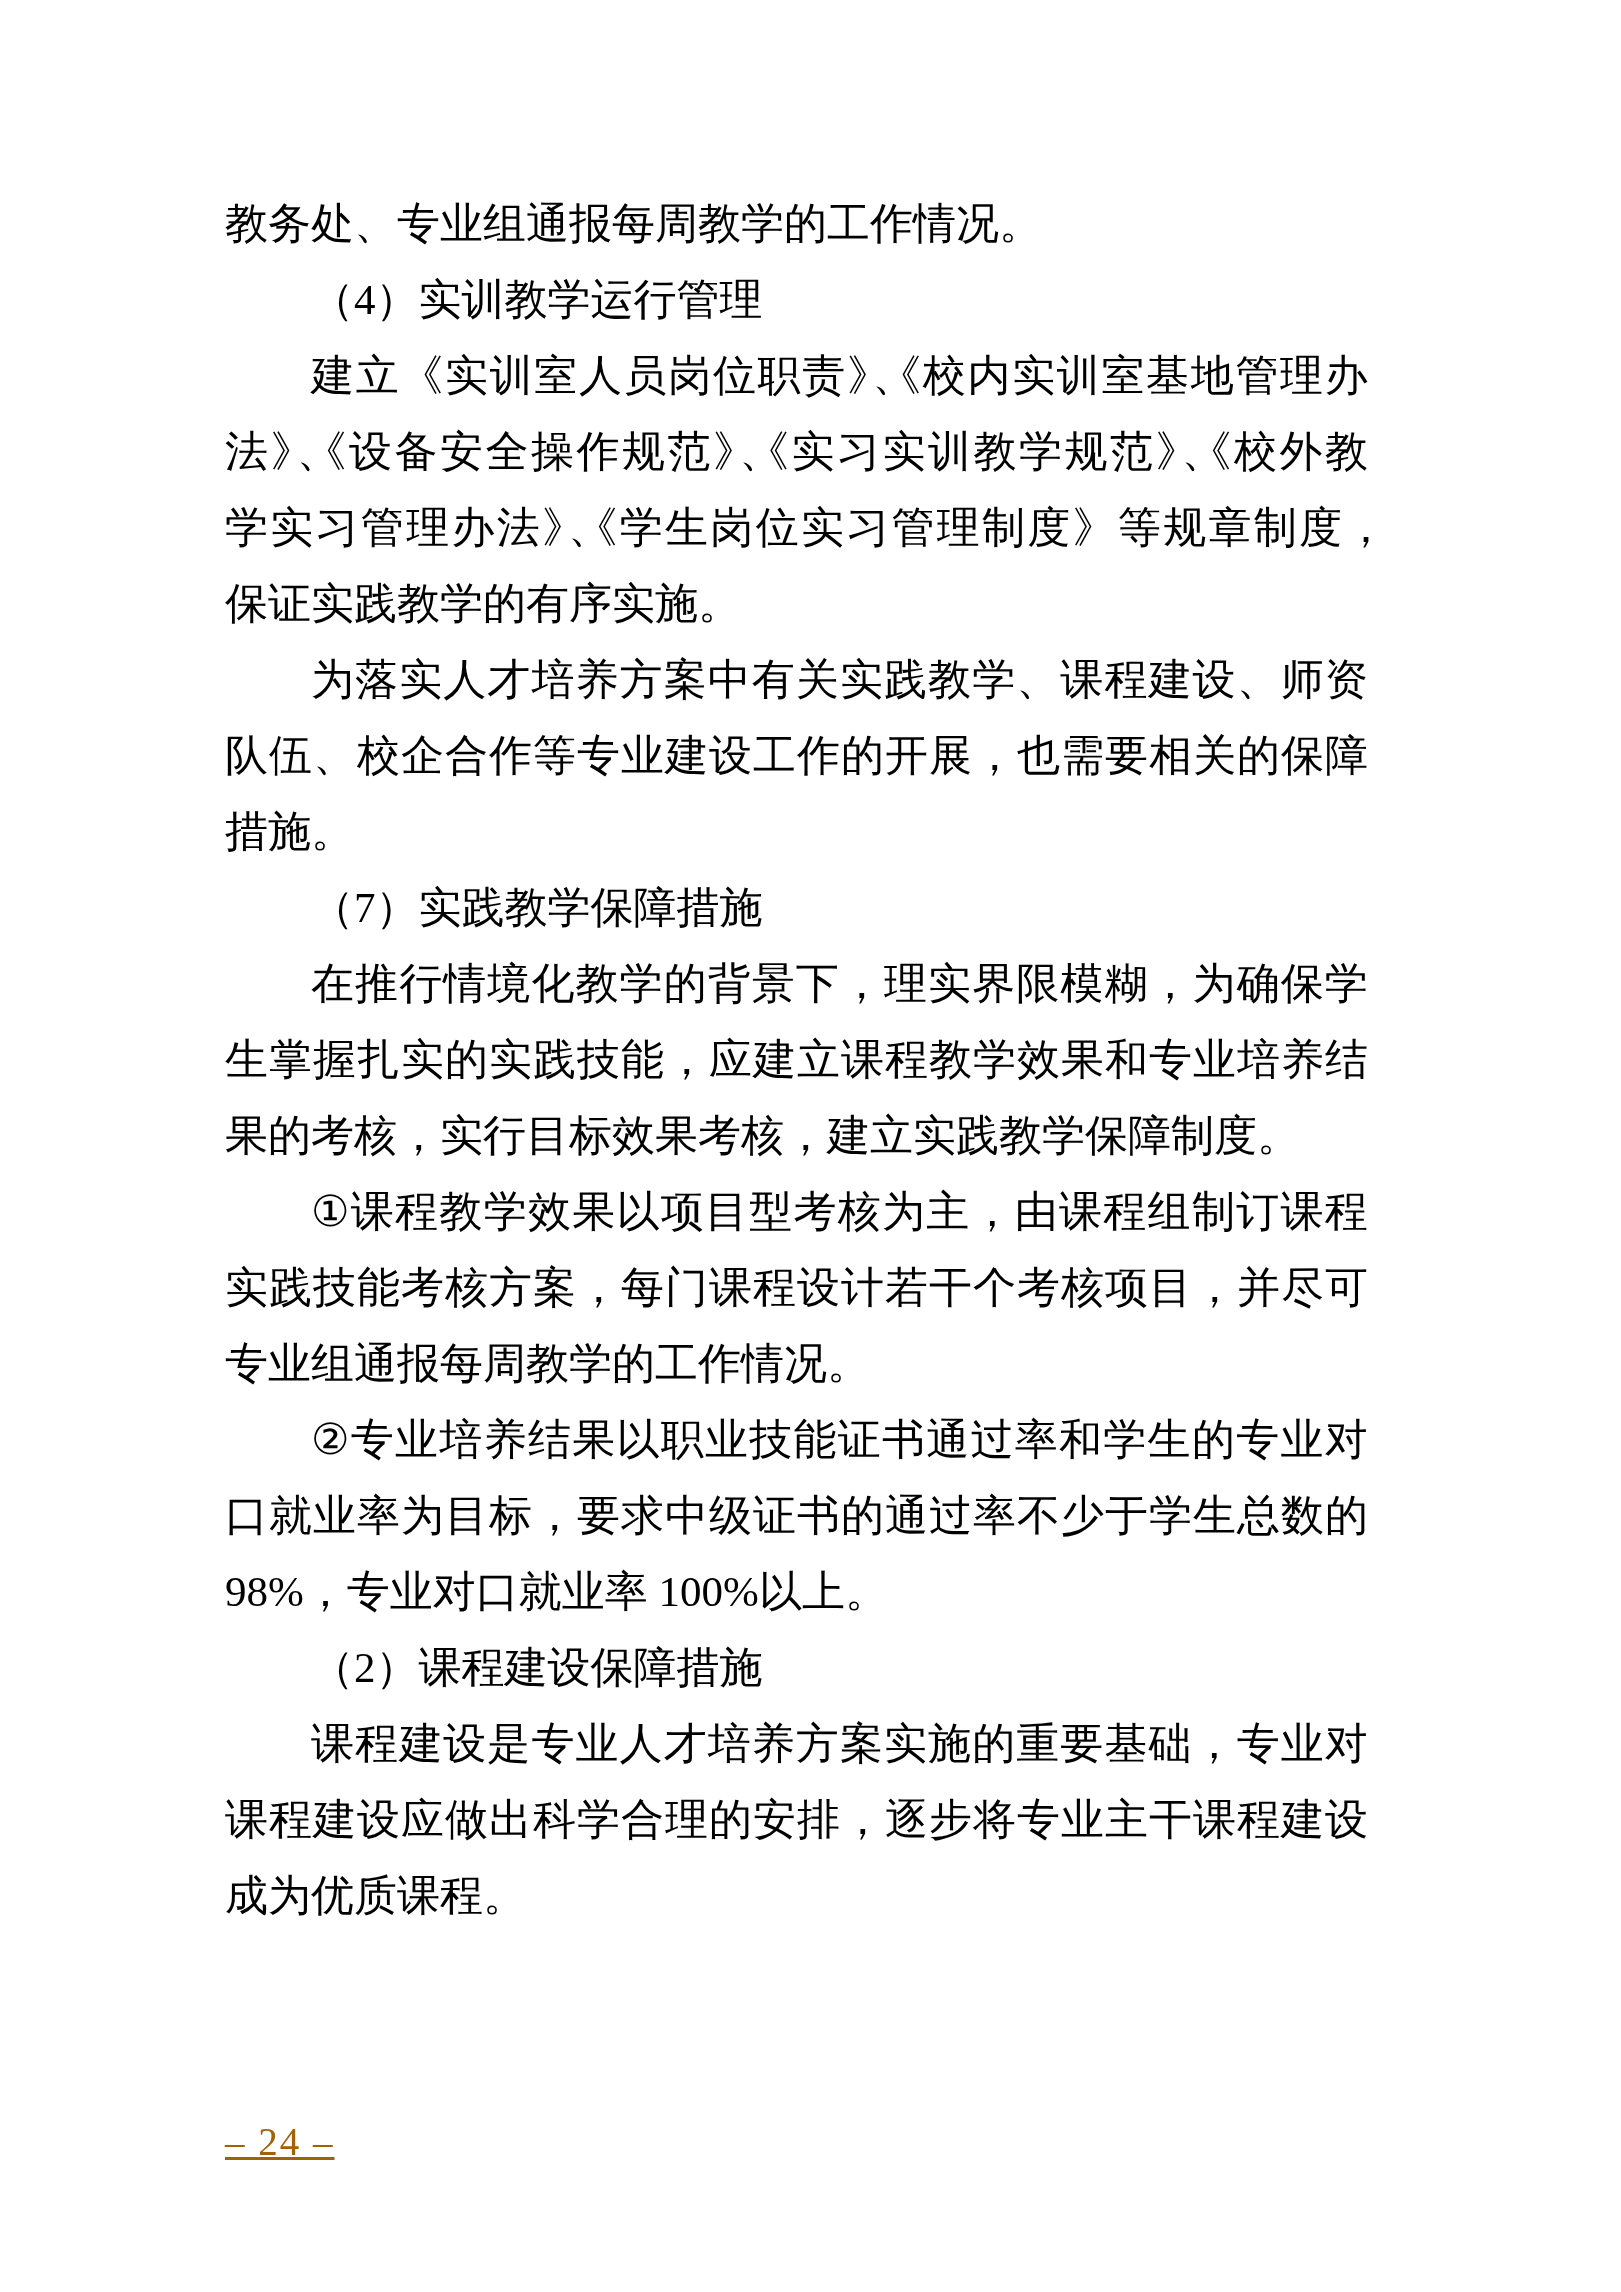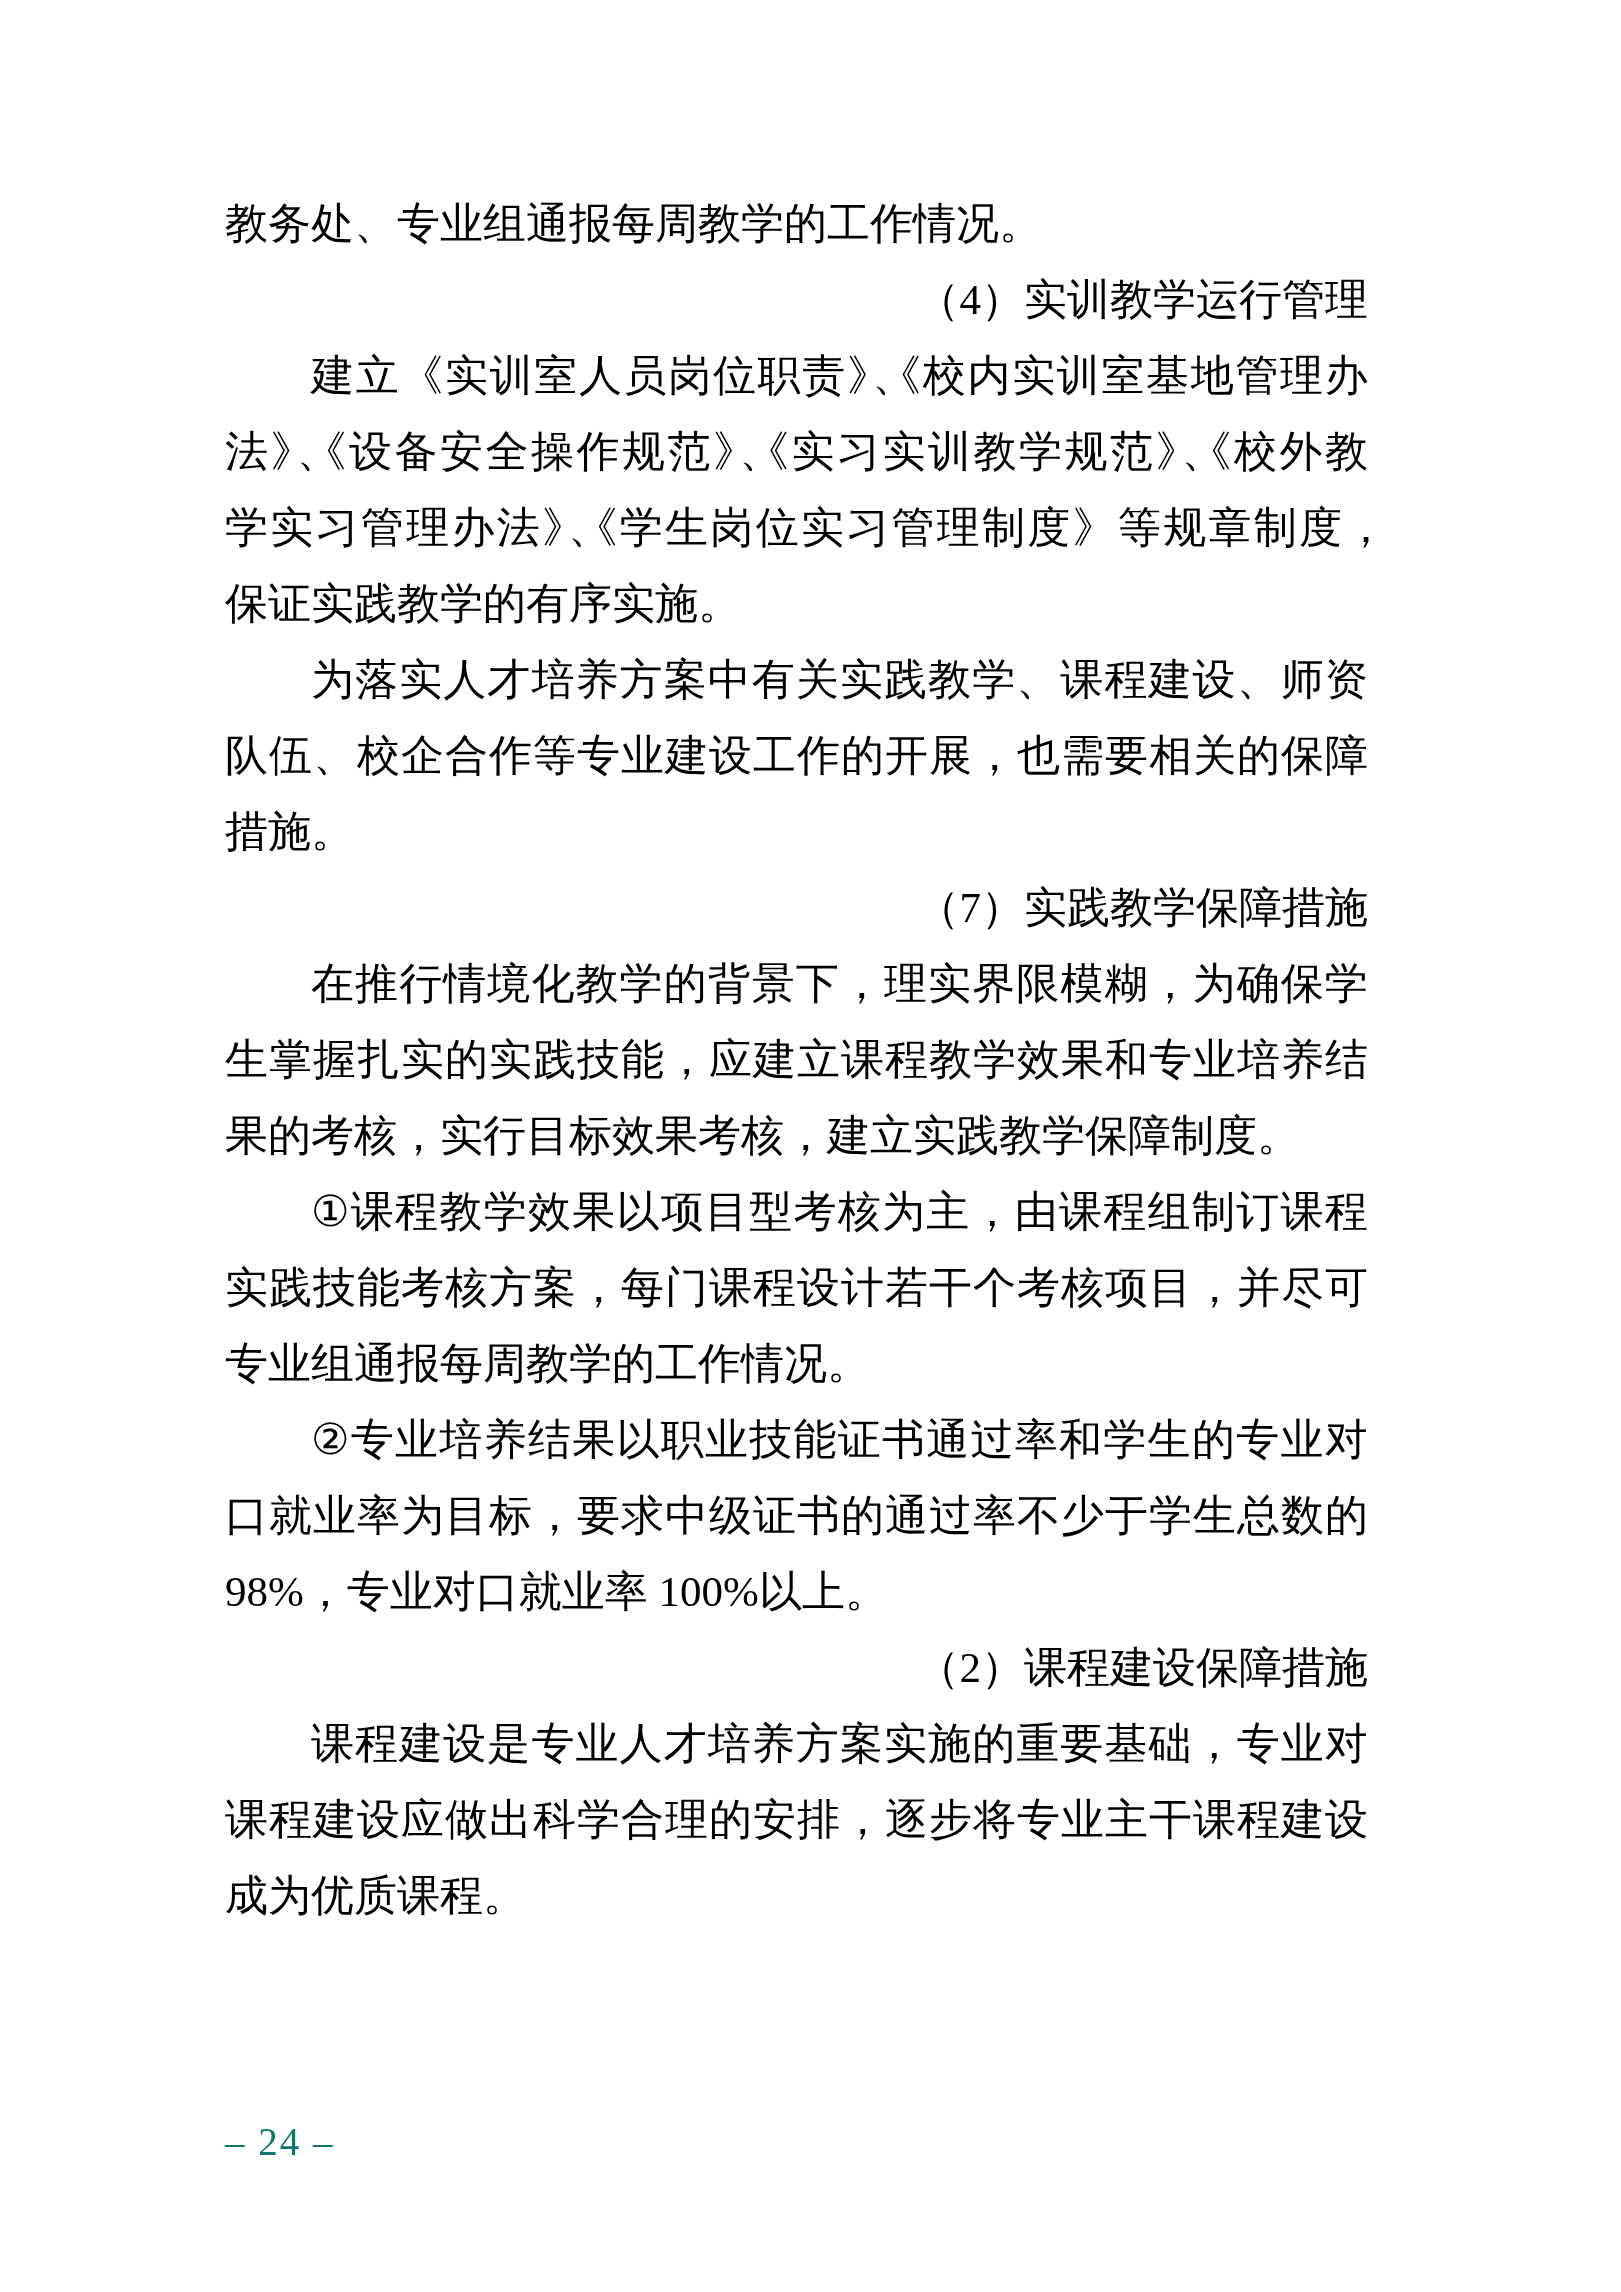--- a/index.html
+++ b/index.html
@@ -23,40 +23,41 @@
     left: 225px;
     top: 186px;
     width: 1143px;
     font-size: 43px;
     line-height: 76px;
   }
   .ln {
     height: 76px;
     white-space: nowrap;
   }
-  .ind  { padding-left: 86px; text-align: right; }
+  .ind  { padding-left: 86px; }
   .bold { font-weight: 700; }
   
   .jf {
     display: flex;
     justify-content: space-between;
     white-space: normal;
   }
   .jf span { flex: 0 0 auto; display: block; }
   
   .pl { margin-left: -0.45em; }
   .pr { margin-right: -0.45em; }
   .page-num {
     position: absolute;
     left: 225px;
     top: 2118px;
     font-size: 39px;
     line-height: 47px;
     letter-spacing: 2px;
-    color: #0f766e;
+    color: #a16207;
+    text-decoration: underline;
   }
 </style>
 </head>
 <body>
 
 <div class="page">
   <div class="doc-body">
     <div class="ln">教务处、专业组通报每周教学的工作情况。</div>
     <div class="ln ind">（4）实训教学运行管理</div>
     <div class="ln ind jf">

